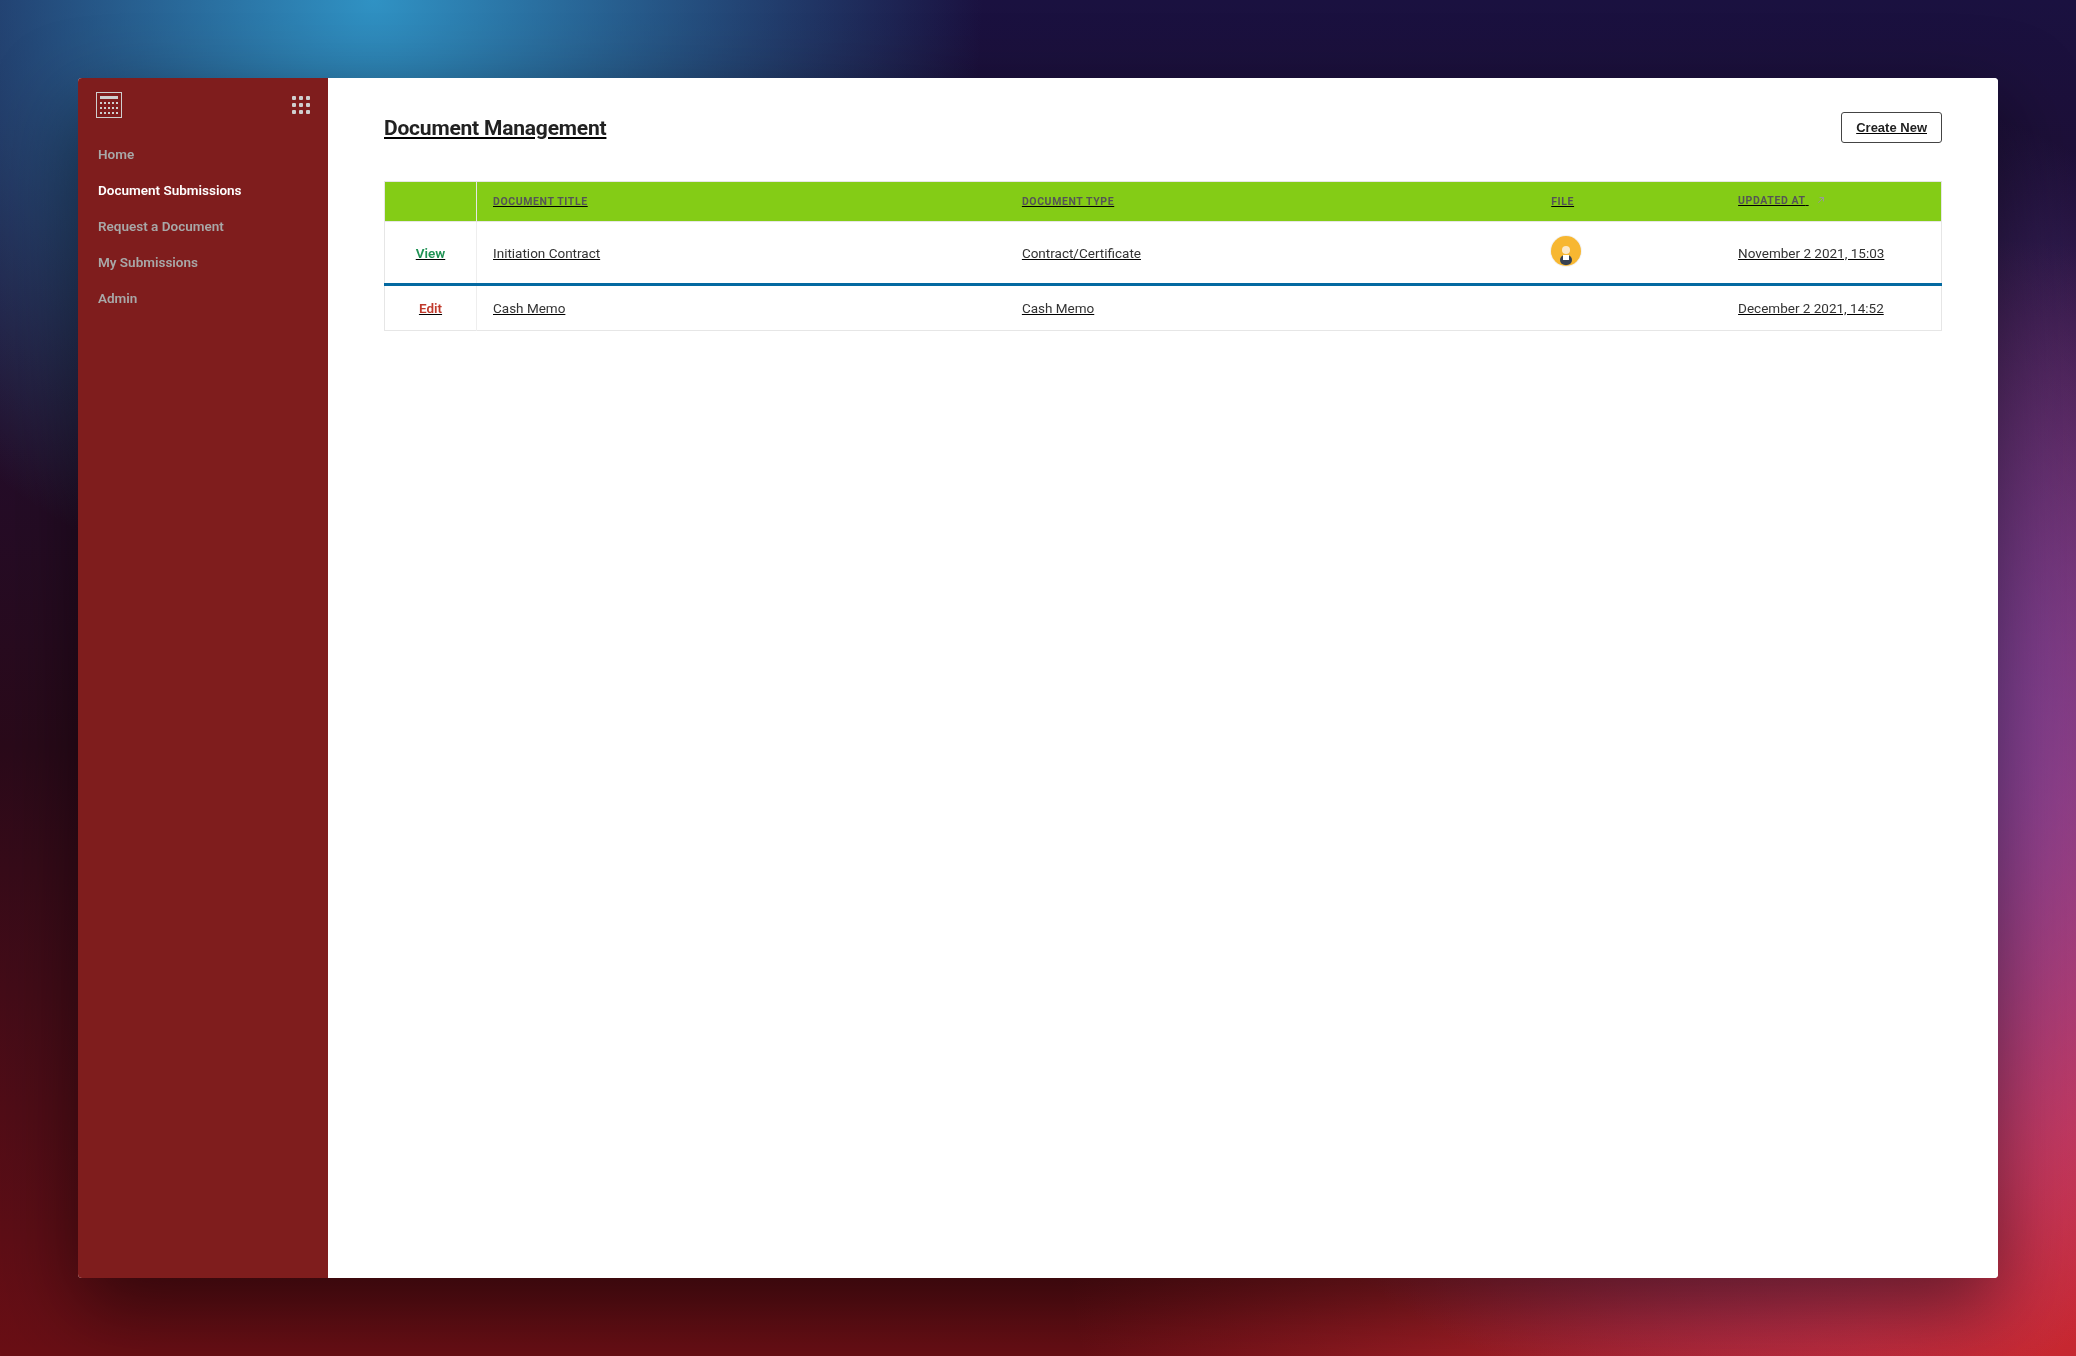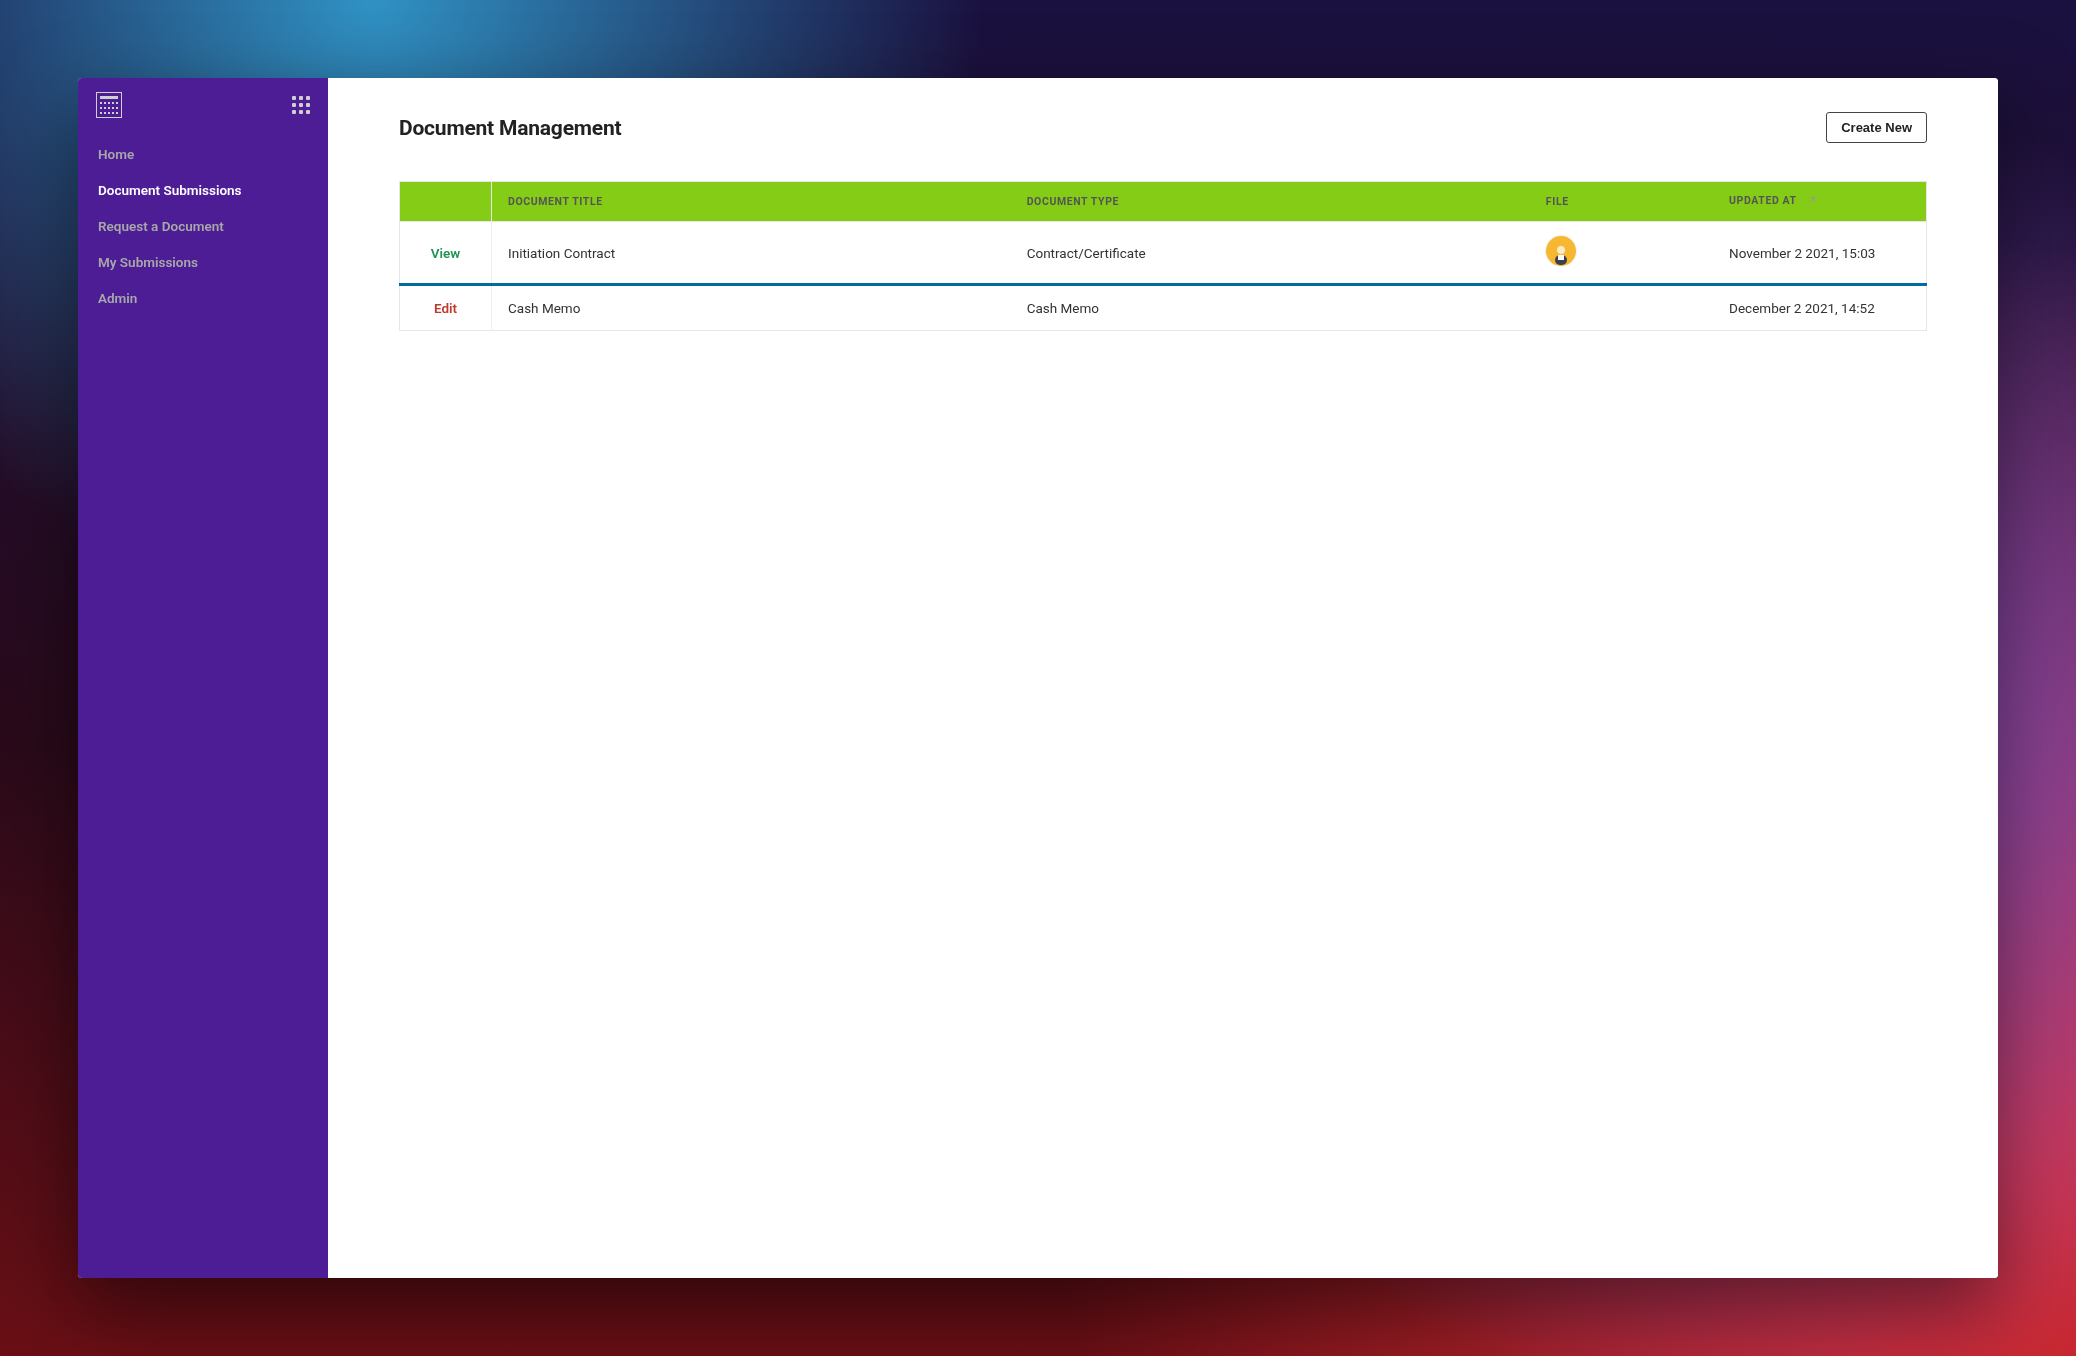--- a/index.html
+++ b/index.html
@@ -24,21 +24,21 @@
     background: #ffffff;
     border-radius: 4px;
     box-shadow: 0 30px 80px rgba(0,0,0,0.5);
     display: flex;
     overflow: hidden;
   }
 
   
   .sidebar {
     width: 250px;
-    background: #4c1d95;
+    background: #7f1d1d;
     color: #bdbdbd;
     display: flex;
     flex-direction: column;
     flex-shrink: 0;
   }
   .sidebar-top {
     display: flex;
     align-items: center;
     justify-content: space-between;
     padding: 14px 18px 14px 18px;
@@ -75,22 +75,23 @@
     color: #a8a8a8;
     text-decoration: none;
     cursor: pointer;
   }
   .nav a.active { color: #ffffff; }
 
   
   .main {
     flex: 1;
     background: #ffffff;
-    padding: 34px 71px;
+    padding: 34px 56px;
     overflow: auto;
+    text-decoration: underline;
   }
   .page-header {
     display: flex;
     justify-content: space-between;
     align-items: center;
     margin-bottom: 38px;
   }
   .page-title {
     font-size: 21px;
     font-weight: 700;

